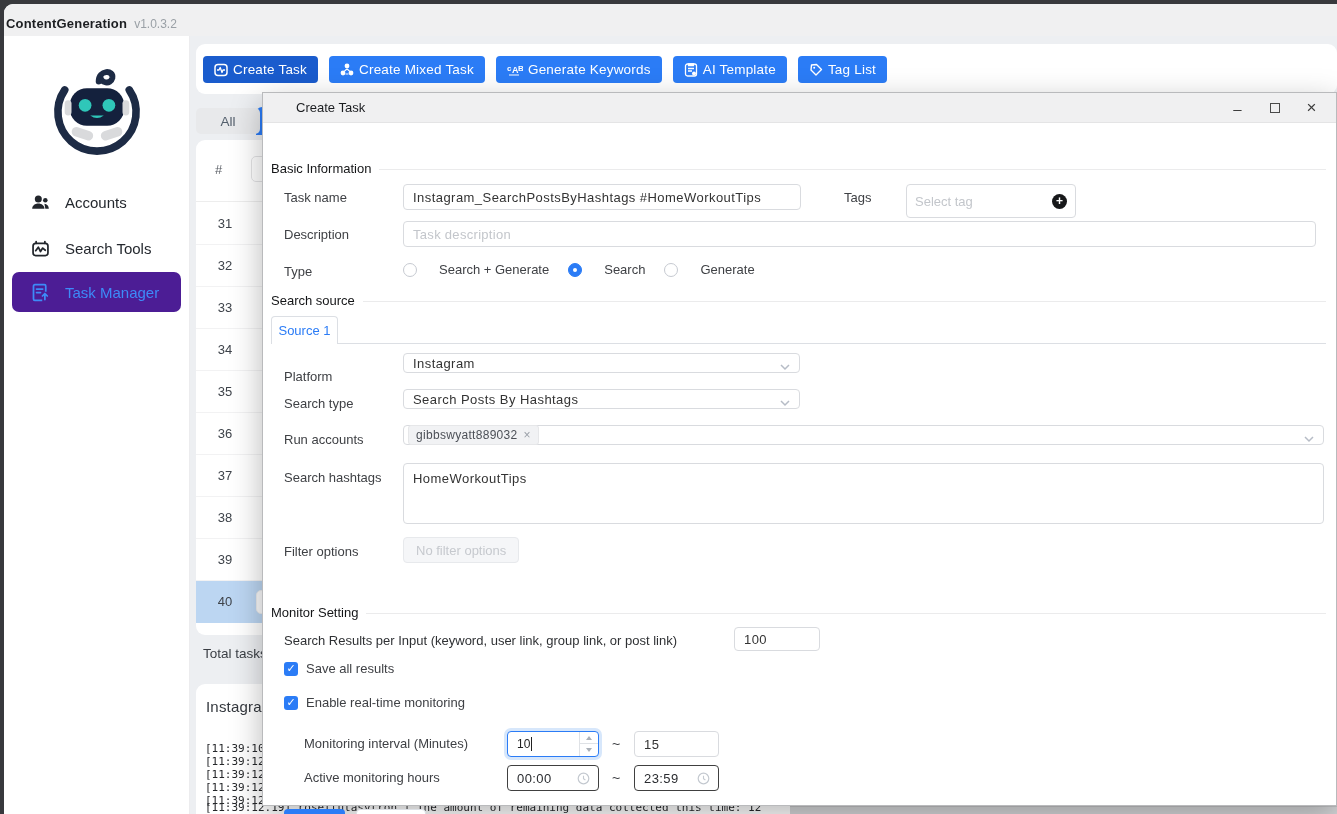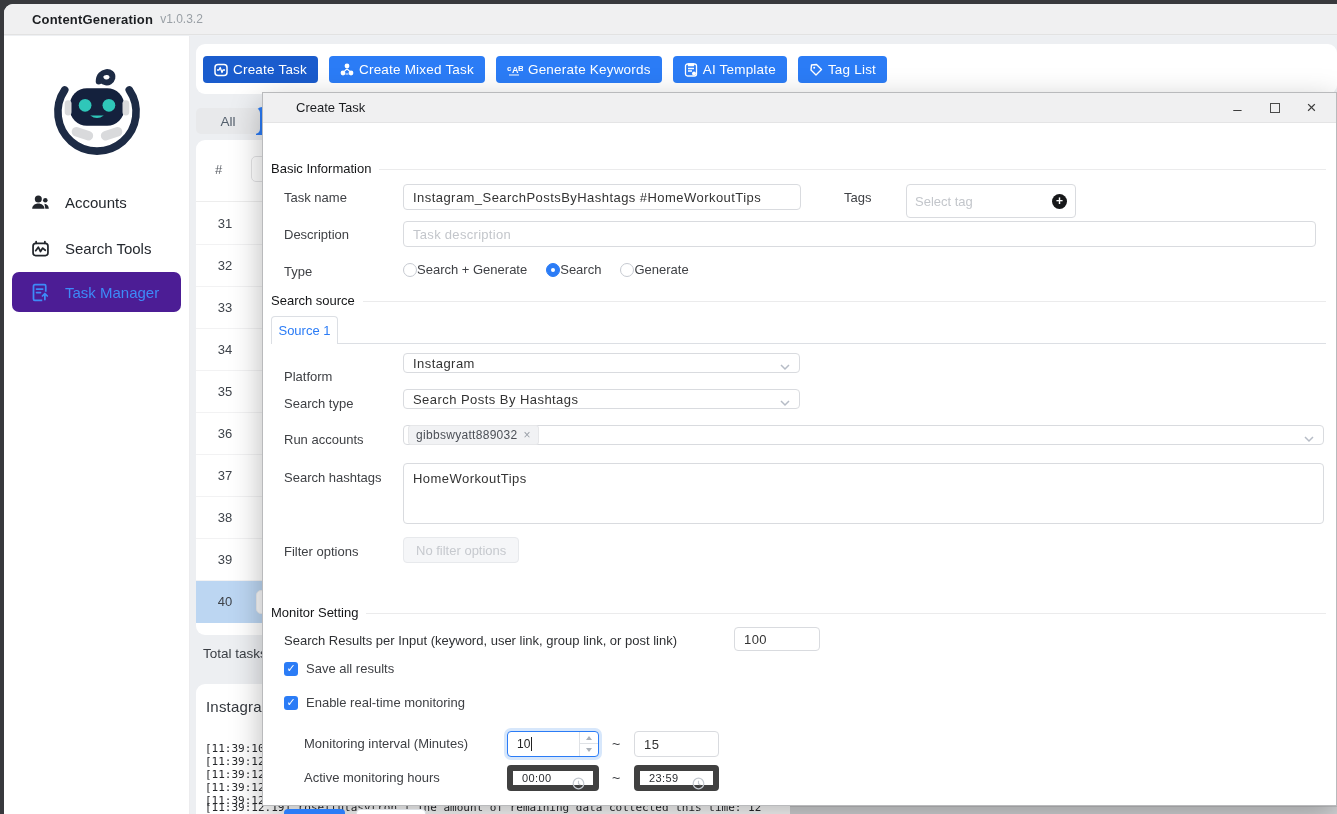--- a/index.html
+++ b/index.html
@@ -3,22 +3,22 @@
 <meta charset="utf-8">
 <style>
   * { margin:0; padding:0; box-sizing:border-box; }
   html,body { width:1337px; height:814px; overflow:hidden; }
   body { font-family:"Liberation Sans", sans-serif; background:#38393d; position:relative; }
   .stage { position:absolute; inset:0; }
 
   
   .app-bg { position:absolute; left:4px; top:4px; right:0; bottom:0;
             background:#eef0f3; border-radius:9px 0 0 0; overflow:hidden; }
-  .titlebar { position:absolute; left:0; top:0; right:0; height:31px; background:#f0f0f1;
-              border-bottom:1px solid #e2e2e2; display:flex; align-items:center; padding-left:28px; }
+  .titlebar { position:absolute; left:0; top:0; right:0; height:40px; background:#f0f0f1;
+              border-bottom:1px solid #e2e2e2; display:flex; align-items:center; padding-left:2px; }
   .titlebar .t { font-size:13px; font-weight:700; color:#1c1e21; letter-spacing:.2px; }
   .titlebar .v { font-size:12px; color:#9aa0a6; margin-left:7px; }
 
   
   .sidebar { position:absolute; left:0; top:32px; width:186px; bottom:0; background:#ffffff;
              border-right:1px solid #ececee; }
   .logo { position:absolute; left:42px; top:20px; width:102px; height:102px; }
   .side-item { position:absolute; left:8px; right:8px; height:40px; display:flex; align-items:center;
                gap:14px; padding-left:17px; color:#24282e; font-size:15px; border-radius:7px; cursor:default; }
   .side-item .ic { width:22px; height:22px; display:flex; align-items:center; justify-content:center; }
@@ -77,21 +77,21 @@
   .inp::placeholder { color:#c3c6cb; letter-spacing:.3px; }
   input.inp { outline:none; }
 
   .tagbox { position:absolute; height:26px; border:1px solid #d9dbdf; border-radius:4px; background:#fff;
             display:flex; align-items:center; padding:16px 8px; }
   .tagbox .ph { color:#c3c6cb; font-size:13px; flex:1; }
   .pluscirc { width:15px; height:15px; border-radius:50%; background:#17181a; color:#fff; font-size:12px; font-weight:700;
               display:flex; align-items:center; justify-content:center; line-height:1; }
 
   .radio-row { position:absolute; display:flex; align-items:center; gap:19px; }
-  .radio { display:flex; align-items:center; gap:0; cursor:pointer;text-align:right; }
+  .radio { display:flex; align-items:center; gap:22px; cursor:pointer;text-align:right; }
   .rdot { width:14px; height:14px; border-radius:50%; border:1px solid #c6cad1; background:#fff; }
   .radio.on .rdot { background:#2b7cf6; border-color:#2b7cf6; position:relative; }
   .radio.on .rdot::after { content:""; position:absolute; left:4px; top:4px; width:4px; height:4px; border-radius:50%; background:#fff; }
 
   .srctab { position:absolute; left:8px; top:193px; width:67px; height:28px; background:#fff;
             border:1px solid #dcdfe4; border-bottom:none; border-radius:4px 4px 0 0; z-index:2;
             display:flex; align-items:center; justify-content:center; color:#2b7cf6; font-size:13px; }
   .tabline { position:absolute; left:8px; right:10px; top:220px; border-top:1px solid #dcdfe4; }
 
   .select { position:absolute; height:20px; border:1px solid #d9dbdf; border-radius:4px; background:#fff;
@@ -112,22 +112,22 @@
 
   .spinwrap { position:absolute; width:92px; height:26px; border:1px solid #2b7cf6; border-radius:4px; background:#fff;
               box-shadow:0 0 0 3px #d7e7fb; display:flex; align-items:center; padding:0 9px; font-size:12px; color:#222; }
   .caret { display:inline-block; width:1px; height:14px; background:#222; margin-left:1px; }
   .spinbtns { position:absolute; right:0; top:0; width:19px; height:24px; border-left:1px solid #dfe2e6; }
   .spinbtns .sb { height:12px; display:flex; align-items:center; justify-content:center; }
   .spinbtns .sb:first-child { border-bottom:1px solid #dfe2e6; }
   .arr-up { width:0; height:0; border-left:3.5px solid transparent; border-right:3.5px solid transparent; border-bottom:4px solid #aab0b8; }
   .arr-dn { width:0; height:0; border-left:3.5px solid transparent; border-right:3.5px solid transparent; border-top:4px solid #aab0b8; }
 
-  .timebox { position:absolute; height:26px; border:6px solid #404040; border-radius:4px; background:#fff;
-             display:flex; align-items:center; padding:0 9px; font-size:11px; color:#2a2c30; letter-spacing:.4px; }
+  .timebox { position:absolute; height:26px; border:1px solid #404040; border-radius:4px; background:#fff;
+             display:flex; align-items:center; padding:0 9px; font-size:13px; color:#2a2c30; letter-spacing:.4px; }
   .timebox .clk { position:absolute; right:8px; top:6px; }
   .tilde { position:absolute; font-size:14px; color:#3c3e42; }
 
   .save-btn { position:absolute; width:61px; height:26px; background:#2b7cf6; color:#fff; border:none; border-radius:4px;
               font-size:13.5px; cursor:pointer; font-family:"Liberation Sans", sans-serif; }
   .cancel-btn { position:absolute; width:70px; height:26px; background:#fff; color:#4d5158; border:1px solid #dcdfe4;
                 border-radius:4px; font-size:13.5px; cursor:pointer; font-family:"Liberation Sans", sans-serif; }
 </style>
 </head>
 <body>

